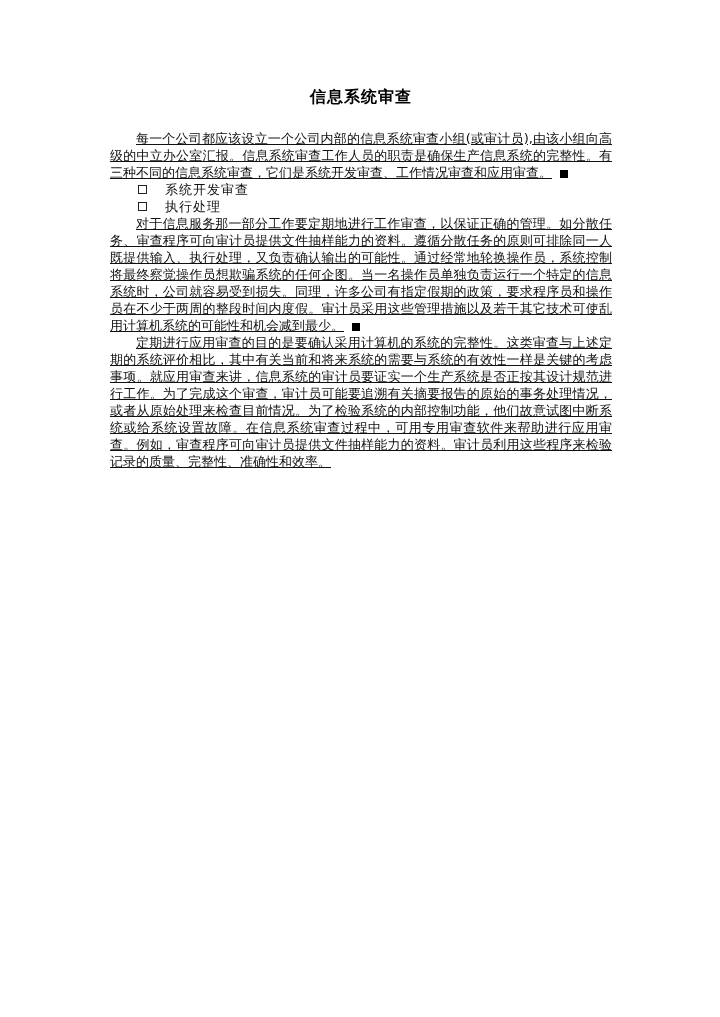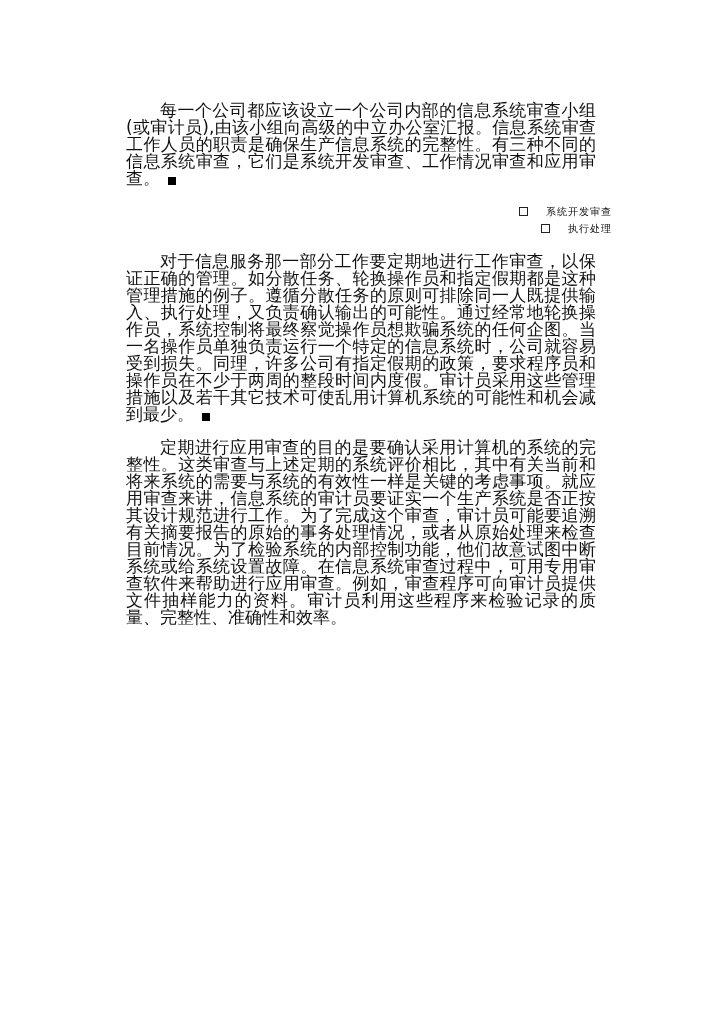--- a/index.html
+++ b/index.html
@@ -25,35 +25,35 @@
       text-align: center;
       font-size: 16px;
       font-weight: bold;
       letter-spacing: 1px;
       line-height: 22px;
       height: 22px;
       margin: 0 0 22px 0;
       color: #000;
     }
     .para {
-      font-size: 17px;
+      font-size: 13px;
       line-height: 17px;
-      margin: 16px;
+      margin: 0;
       text-indent: 2em;
       text-align: justify;
       word-break: break-all;
+      text-decoration: underline;
     }
     .heading {
-      font-size: 10px;
+      font-size: 13px;
       line-height: 17px;
       margin: 0;
       padding-left: 28px;
       display: flex;
       align-items: center;
-      justify-content: flex-end;
     }
     .checkbox {
       display: inline-block;
       width: 9px;
       height: 9px;
       border: 1px solid #222;
       margin-right: 18px;
       box-sizing: border-box;
     }
     .heading-label {
@@ -65,28 +65,29 @@
       height: 8px;
       background: #000;
       margin-left: 8px;
       vertical-align: -1px;
     }
   </style>
 </head>
 <body>
 
 <div class="page">
+  <h1 class="title">信息系统审查</h1>
 
   <p class="para"><span>每一个公司都应该设立一个公司内部的信息系统审查小组(或审计员),由该小组向高级的中立办公室汇报。信息系统审查工作人员的职责是确保生产信息系统的完整性。有三种不同的信息系统审查，它们是系统开发审查、工作情况审查和应用审查。</span><span class="end-mark"></span></p>
 
   <div class="heading">
     <span class="checkbox"></span>
     <span class="heading-label">系统开发审查</span>
   </div>
 
   <div class="heading">
     <span class="checkbox"></span>
     <span class="heading-label">执行处理</span>
   </div>
-  <p class="para"><span>对于信息服务那一部分工作要定期地进行工作审查，以保证正确的管理。如分散任务、轮换操作员和指定假期都是这种管理措施的例子。遵循分散任务的原则可排除同一人既提供输入、执行处理，又负责确认输出的可能性。通过经常地轮换操作员，系统控制将最终察觉操作员想欺骗系统的任何企图。当一名操作员单独负责运行一个特定的信息系统时，公司就容易受到损失。同理，许多公司有指定假期的政策，要求程序员和操作员在不少于两周的整段时间内度假。审计员采用这些管理措施以及若干其它技术可使乱用计算机系统的可能性和机会减到最少。</span><span class="end-mark"></span></p>
+  <p class="para"><span>对于信息服务那一部分工作要定期地进行工作审查，以保证正确的管理。如分散任务、审查程序可向审计员提供文件抽样能力的资料。遵循分散任务的原则可排除同一人既提供输入、执行处理，又负责确认输出的可能性。通过经常地轮换操作员，系统控制将最终察觉操作员想欺骗系统的任何企图。当一名操作员单独负责运行一个特定的信息系统时，公司就容易受到损失。同理，许多公司有指定假期的政策，要求程序员和操作员在不少于两周的整段时间内度假。审计员采用这些管理措施以及若干其它技术可使乱用计算机系统的可能性和机会减到最少。</span><span class="end-mark"></span></p>
 
   <p class="para"><span>定期进行应用审查的目的是要确认采用计算机的系统的完整性。这类审查与上述定期的系统评价相比，其中有关当前和将来系统的需要与系统的有效性一样是关键的考虑事项。就应用审查来讲，信息系统的审计员要证实一个生产系统是否正按其设计规范进行工作。为了完成这个审查，审计员可能要追溯有关摘要报告的原始的事务处理情况，或者从原始处理来检查目前情况。为了检验系统的内部控制功能，他们故意试图中断系统或给系统设置故障。在信息系统审查过程中，可用专用审查软件来帮助进行应用审查。例如，审查程序可向审计员提供文件抽样能力的资料。审计员利用这些程序来检验记录的质量、完整性、准确性和效率。</span></p>
 </div>
 
 </body></html>

